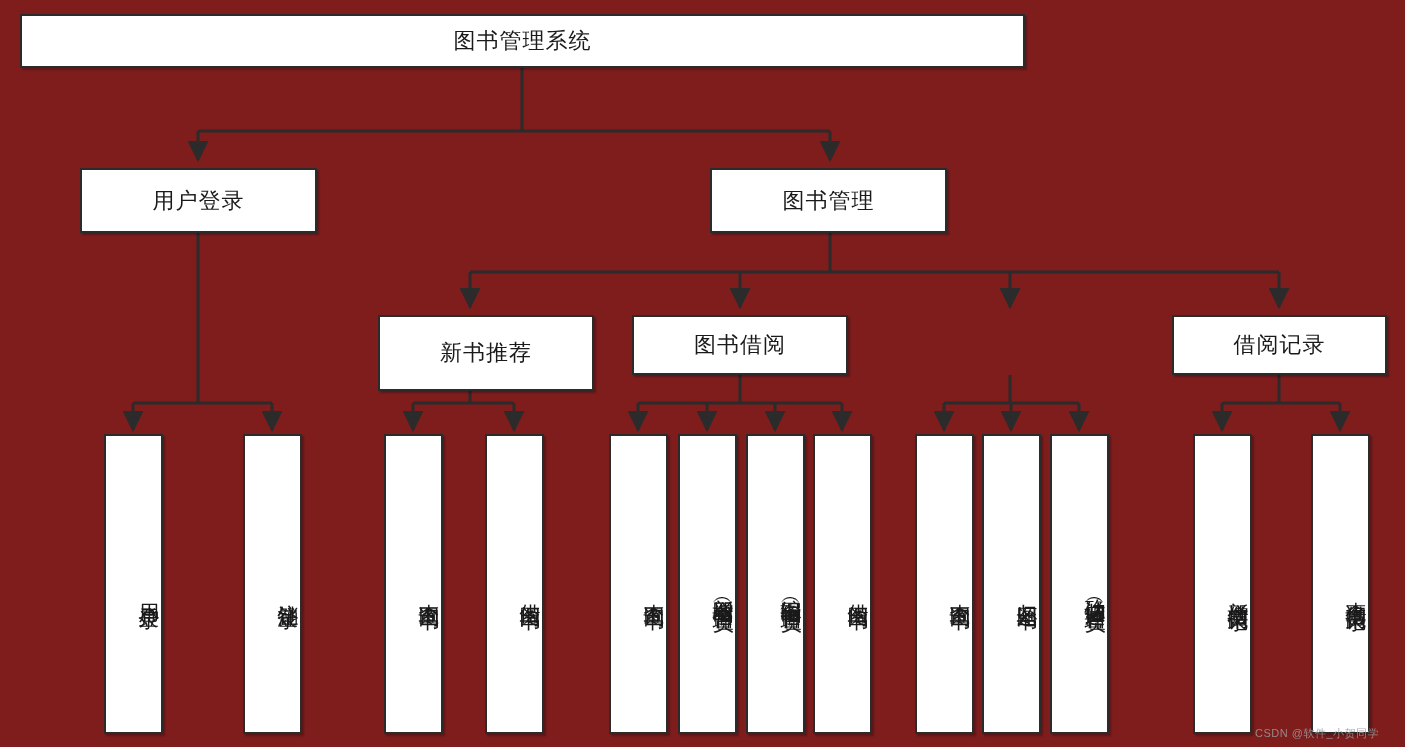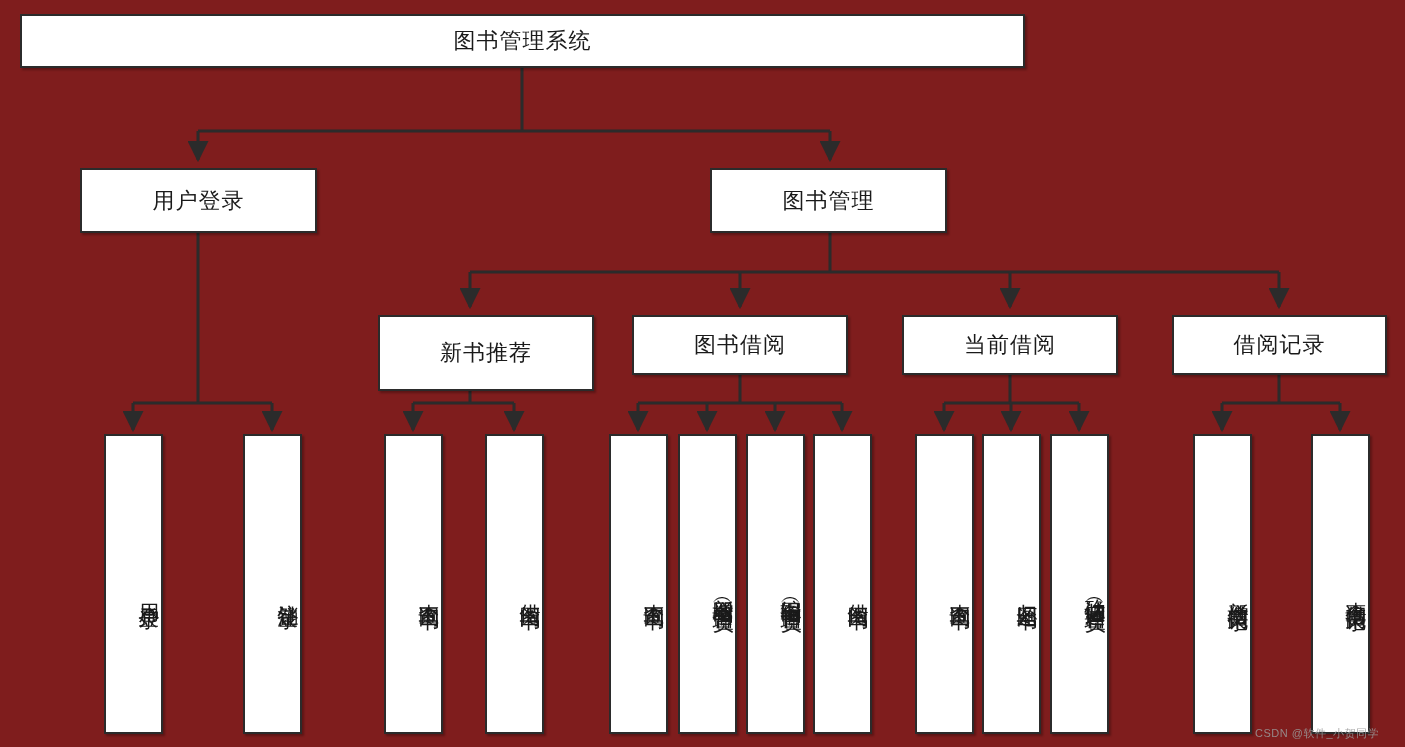--- a/index.html
+++ b/index.html
@@ -135,23 +135,20 @@
   <div class="node horiz" style="left:710px; top:168px; width:237px; height:65px;">
     <span class="label">图书管理</span>
   </div>
 
   <div class="node horiz" style="left:362px; top:315px; width:216px; height:76px;margin-left:16px;">
     <span class="label">新书推荐</span>
   </div>
   <div class="node horiz" style="left:632px; top:315px; width:216px; height:60px;font-family:Liberation Mono, monospace;">
     <span class="label">图书借阅</span>
   </div>
-  <div class="node horiz" style="left:902px; top:315px; width:216px; height:60px;">
-    <span class="label">当前借阅</span>
-  </div>
   <div class="node horiz" style="left:1172px; top:315px; width:215px; height:60px;font-family:Liberation Mono, monospace;">
     <span class="label">借阅记录</span>
   </div>
 
   <div class="node vert" style="left:104px; top:434px; width:59px; height:300px;">
     <span class="label">用户登录</span>
   </div>
   <div class="node vert" style="left:243px; top:434px; width:59px; height:300px;">
     <span class="label">注销登录</span>
   </div>

